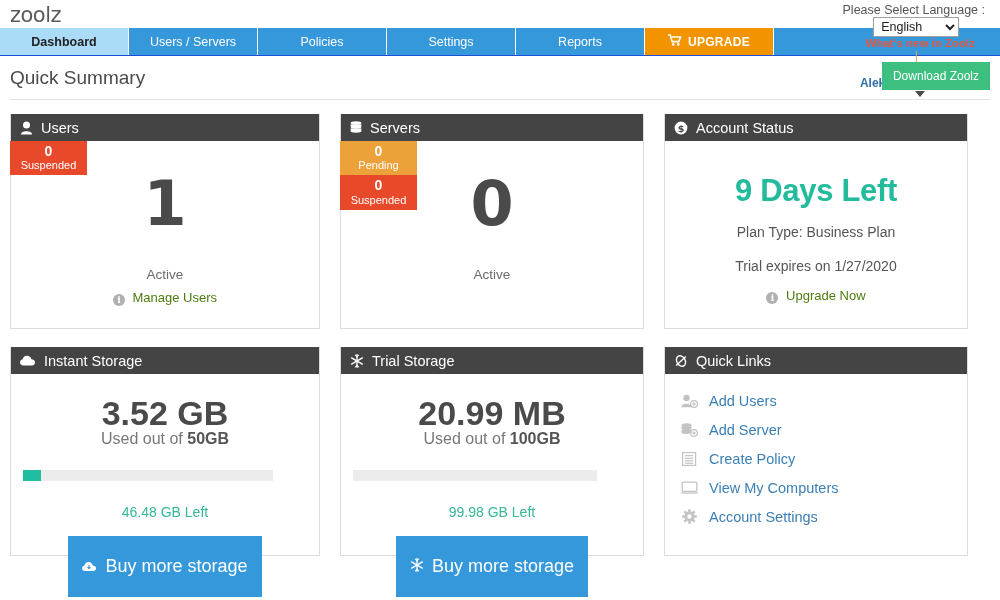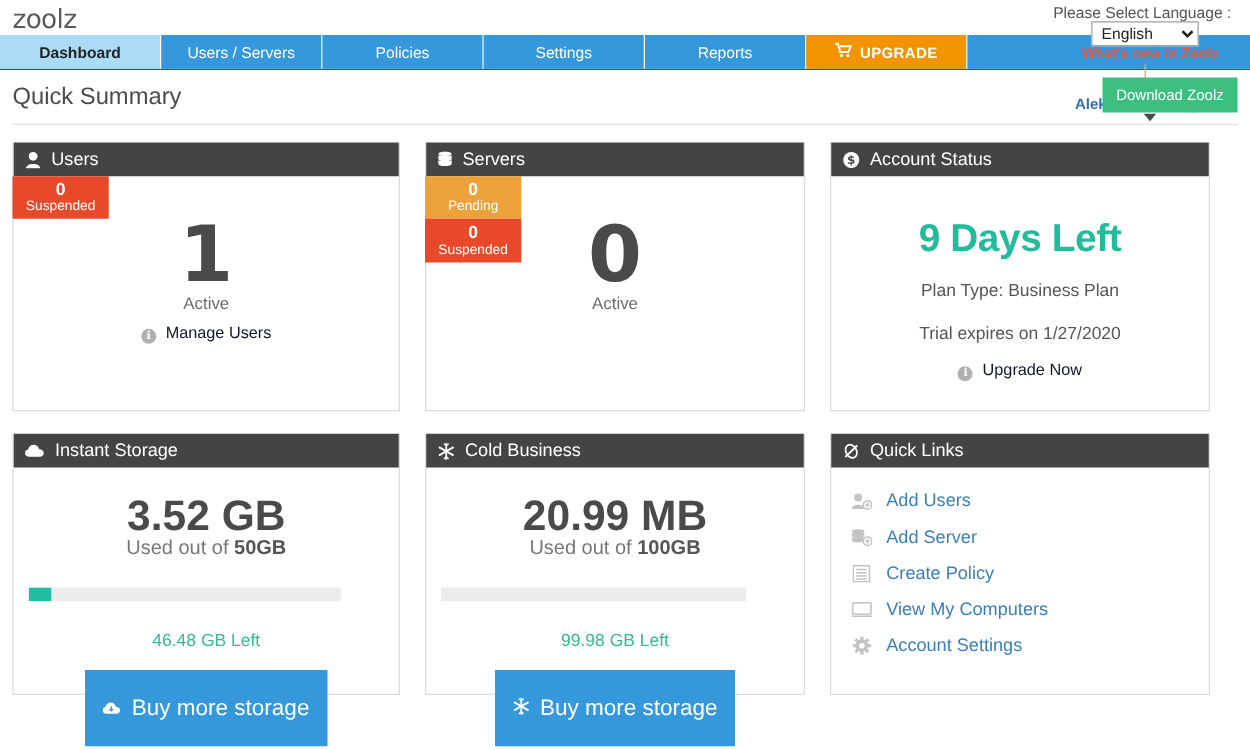--- a/index.html
+++ b/index.html
@@ -199,42 +199,42 @@
     font-size: 62px;
     font-weight: bold;
     color: #4a4a4a;
     line-height: 1;
     padding-top: 32px;
     font-family: "DejaVu Sans", sans-serif;
   }
   .sublabel {
     font-size: 13.5px;
     color: #6b6b6b;
-    margin-top: 0;
+    margin-top: 32px;
   }
   .link-row {
     margin-top: 8px;
     font-size: 13px;
   }
   .info-icon {
     display: inline-block;
     width: 12px; height: 12px;
     border-radius: 50%;
     background: #b0b0b0;
     color: #fff;
     font-size: 9px;
     line-height: 12px;
     text-align: center;
     font-weight: bold;
     margin-right: 4px;
     position: relative; top: 1px;
     font-family: "DejaVu Serif", serif;
   }
   .blue-link {
-    color: #0f172a;
+    color: #4d7c0f;
     text-decoration: none;
     cursor: pointer;
   }
 
   
   .days-left {
     font-size: 31px;
     font-weight: bold;
     color: #22bb9c;
     padding-top: 34px;
@@ -508,21 +508,21 @@
             <line x1="1.6" y1="10.1" x2="12.4" y2="3.9"></line>
           </g>
           <g stroke="#fff" stroke-width="1.1" stroke-linecap="round">
             <line x1="7" y1="2.6" x2="5.4" y2="1.2"></line>
               <line x1="7" y1="2.6" x2="8.6" y2="1.2"></line>
             <line x1="7" y1="11.4" x2="5.4" y2="12.8"></line>
               <line x1="7" y1="11.4" x2="8.6" y2="12.8"></line>
           </g>
         </svg>
       </span>
-      <span>Cold Business</span>
+      <span>Trial Storage</span>
     </div>
     <div class="card-body storage">
       <div class="storage-num">20.99 MB</div>
       <div class="storage-used">
         <span>Used out of </span><b>100GB</b>
       </div>
       <div class="bar-row">
         <div class="bar-track">
           <div class="bar-fill" id="bar-cold" style="width: 0%;"></div>
         </div>

